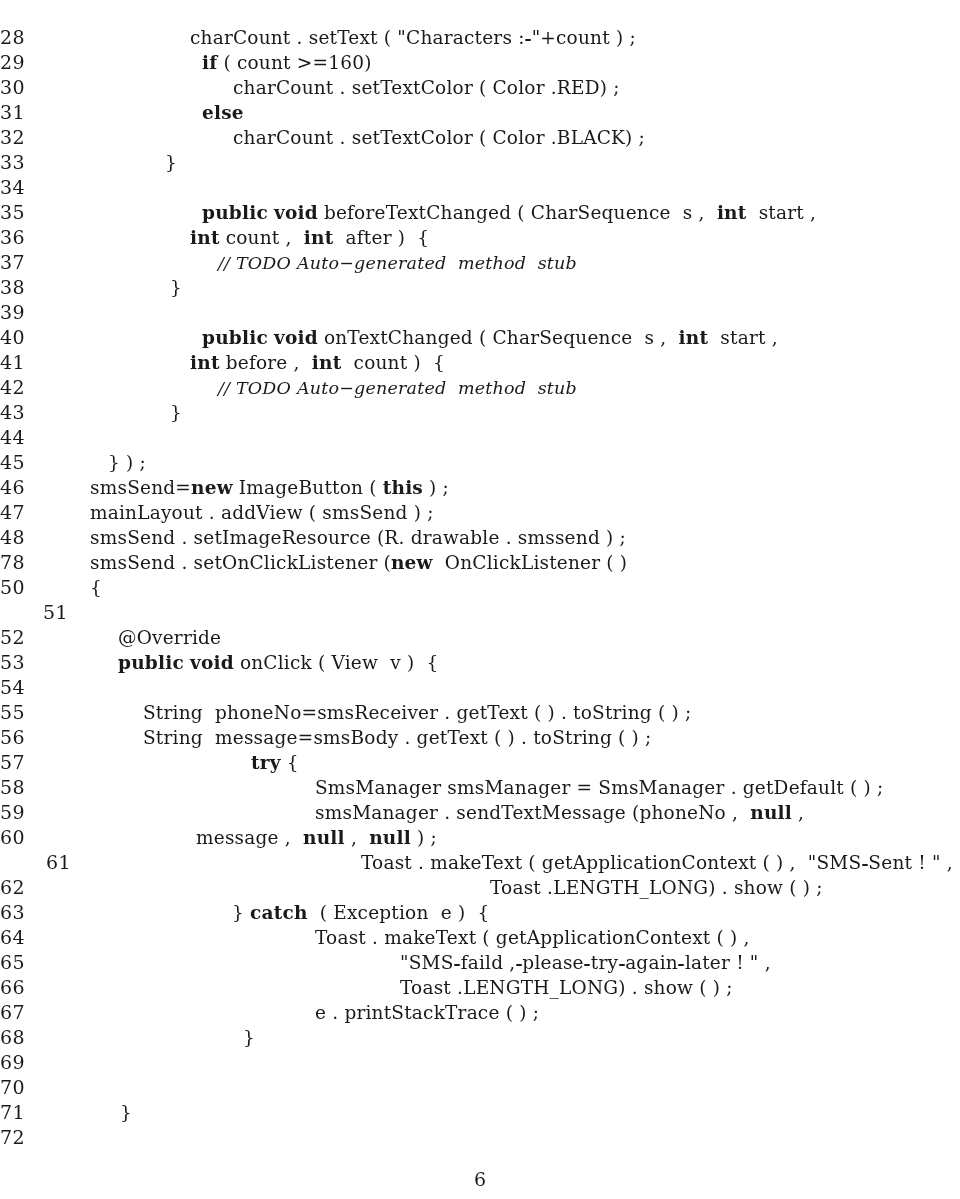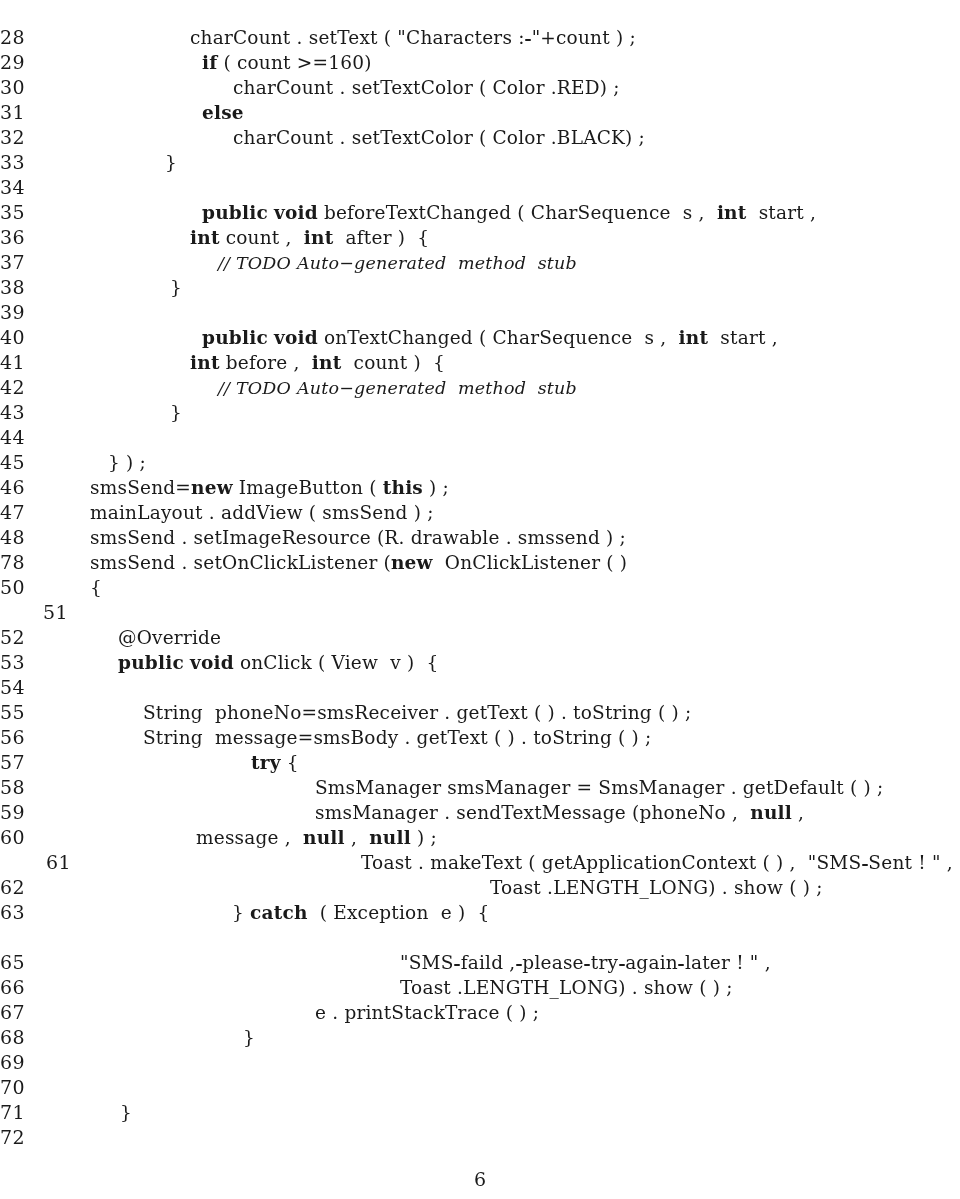--- a/index.html
+++ b/index.html
@@ -121,20 +121,21 @@
     <div class="code-line" style="top: 675px; position: absolute; left: 0px; width: 960px;"><span class="ln">54</span><span class="code" style="left: 90px;"></span></div>
     <div class="code-line" style="top: 700px; position: absolute; left: 0px; width: 960px;"><span class="ln">55</span><span class="code" style="left: 143px;">String  phoneNo=smsReceiver . getText ( ) . toString ( ) ;</span></div>
     <div class="code-line" style="top: 725px; position: absolute; left: 0px; width: 960px;"><span class="ln">56</span><span class="code" style="left: 143px;">String  message=smsBody . getText ( ) . toString ( ) ;</span></div>
     <div class="code-line" style="top: 750px; position: absolute; left: 0px; width: 960px;"><span class="ln">57</span><span class="code" style="left: 232px; margin-left: 19px;"><span class="kw">try</span> {</span></div>
     <div class="code-line" style="top: 775px; position: absolute; left: 0px; width: 960px;"><span class="ln">58</span><span class="code" style="left: 315px;">SmsManager smsManager = SmsManager . getDefault ( ) ;</span></div>
     <div class="code-line" style="top: 800px; position: absolute; left: 0px; width: 960px;"><span class="ln">59</span><span class="code" style="left: 315px;">smsManager . sendTextMessage (phoneNo ,  <span class="kw">null</span> ,</span></div>
     <div class="code-line" style="top: 825px; position: absolute; left: 0px; width: 960px;"><span class="ln">60</span><span class="code" style="left: 196px;">message ,  <span class="kw">null</span> ,  <span class="kw">null</span> ) ;</span></div>
     <div class="code-line" style="top: 850px; position: absolute; left: 0px; width: 764px; margin-left: 46px;"><span class="ln">61</span><span class="code" style="left: 315px;">Toast . makeText ( getApplicationContext ( ) ,  "SMS<span class="sp"></span>Sent ! " ,</span></div>
     <div class="code-line" style="top: 875px; position: absolute; left: 0px; width: 869px;"><span class="ln">62</span><span class="code" style="left: 490px;">Toast .LENGTH_LONG) . show ( ) ;</span></div>
     <div class="code-line" style="top: 900px; position: absolute; left: 0px; width: 960px;"><span class="ln">63</span><span class="code" style="left: 232px;">} <span class="kw">catch</span>  ( Exception  e )  {</span></div>
+    <div class="code-line" style="top: 925px; position: absolute; left: 0px; width: 960px;"><span class="ln">64</span><span class="code" style="left: 315px;">Toast . makeText ( getApplicationContext ( ) ,</span></div>
     <div class="code-line" style="top: 950px; position: absolute; left: 0px; width: 960px;"><span class="ln">65</span><span class="code" style="left: 400px;">"SMS<span class="sp"></span>faild ,<span class="sp"></span>please<span class="sp"></span>try<span class="sp"></span>again<span class="sp"></span>later ! " ,</span></div>
     <div class="code-line" style="top: 975px; position: absolute; left: 0px; width: 960px;"><span class="ln">66</span><span class="code" style="left: 400px;">Toast .LENGTH_LONG) . show ( ) ;</span></div>
     <div class="code-line" style="top: 1000px; position: absolute; left: 0px; width: 960px;"><span class="ln">67</span><span class="code" style="left: 315px;">e . printStackTrace ( ) ;</span></div>
     <div class="code-line" style="top: 1025px; position: absolute; left: 0px; width: 960px;"><span class="ln">68</span><span class="code" style="left: 243px;">}</span></div>
     <div class="code-line" style="top: 1050px; position: absolute; left: 0px; width: 960px;"><span class="ln">69</span><span class="code" style="left: 90px;"></span></div>
     <div class="code-line" style="top: 1075px; position: absolute; left: 0px; width: 960px;"><span class="ln">70</span><span class="code" style="left: 90px;"></span></div>
     <div class="code-line" style="top: 1100px; position: absolute; left: 0px; width: 960px;"><span class="ln">71</span><span class="code" style="left: 120px;">}</span></div>
     <div class="code-line" style="top: 1125px; position: absolute; left: 0px; width: 960px;"><span class="ln">72</span><span class="code" style="left: 90px;"></span></div>
   </div>
 

